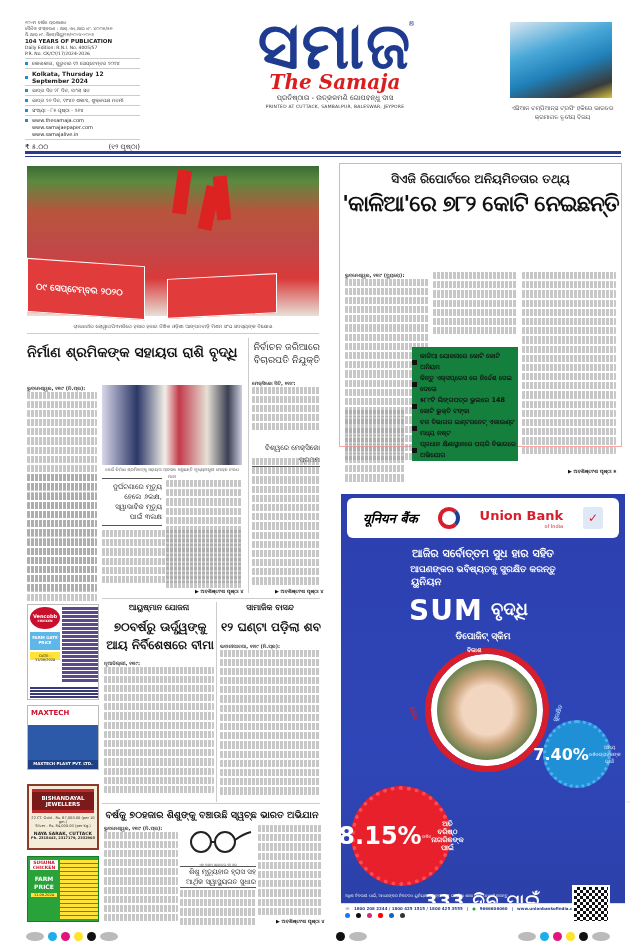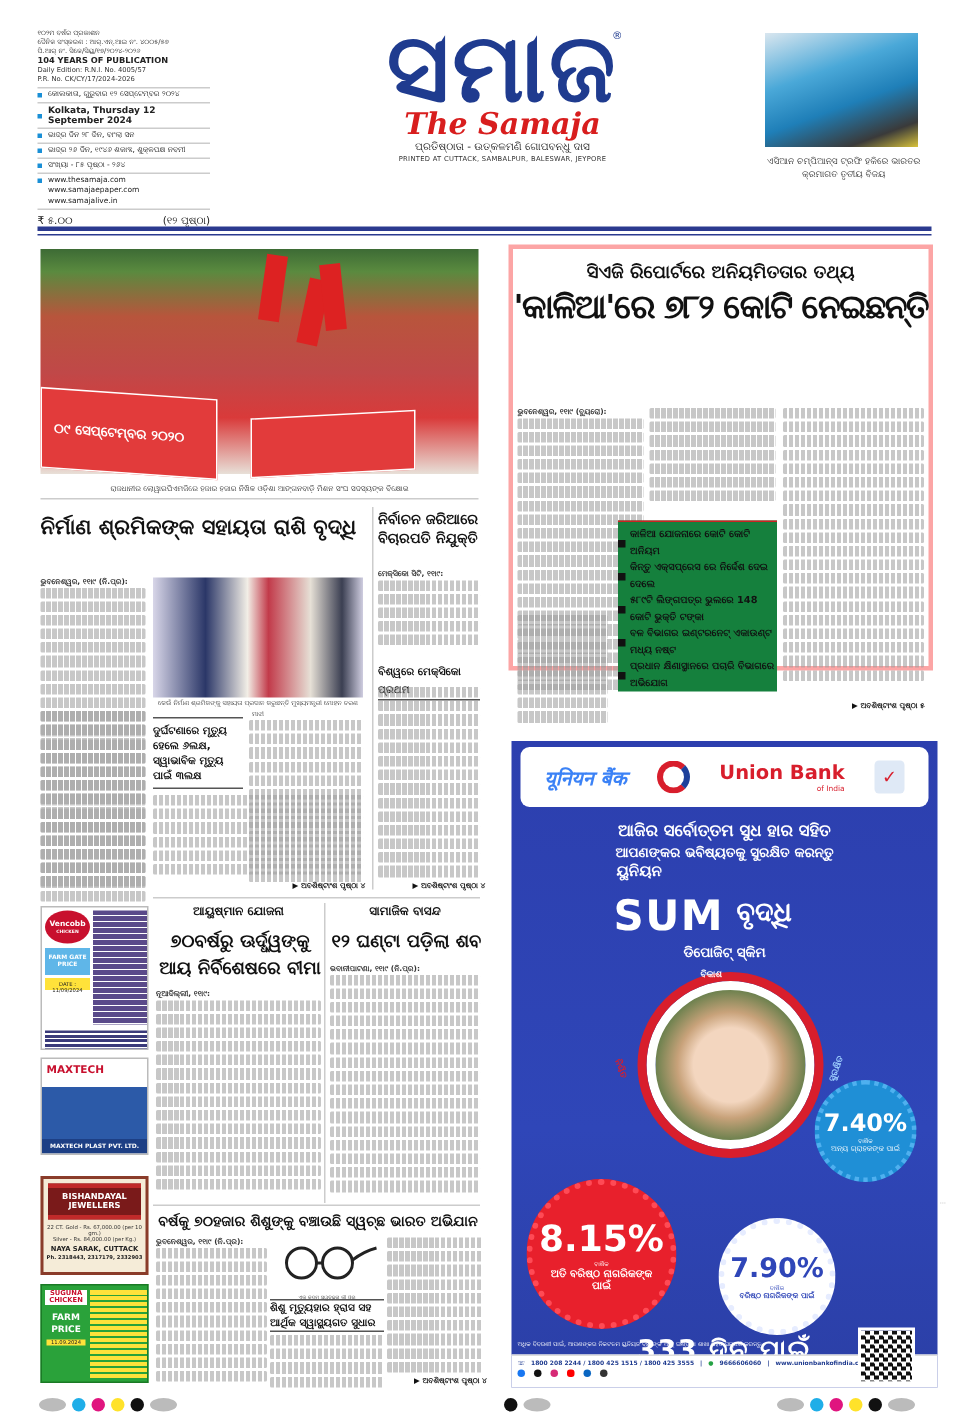--- a/index.html
+++ b/index.html
@@ -23,43 +23,43 @@
 .top-cap{left:505px;top:103px;width:115px;font-size:6px;line-height:9px;text-align:center;color:#333}
 .rule-top{left:25px;top:151px;width:596px;height:3px;background:#2b3a8f}
 .rule-top2{left:25px;top:156px;width:596px;height:1px;background:#2b3a8f}
 .lead-photo{left:27px;top:166px;width:292px;height:150px;background:linear-gradient(180deg,#3d6b35 0%,#5a8a3f 10%,#b8553c 30%,#c04848 55%,#d93a3a 75%,#e8e0d8 100%)}
 .flag{position:absolute;background:#d22;width:14px;height:44px}
 .banner{position:absolute;background:#e23b3b;border:1px solid #fff}
 .photo-cap{left:27px;top:323px;width:292px;font-size:5px;text-align:center;color:#333;border-bottom:1px solid #ccc;padding-bottom:3px}
 .headline{font-family:"DejaVu Sans",sans-serif;color:#111;font-weight:bold}
 .col-text{font-size:4.5px;line-height:7.2px;color:#555;text-align:justify}
 .col-text .ln{display:block;height:7.2px;background:repeating-linear-gradient(90deg,#9a9a9a 0 3px,transparent 3px 4px);opacity:.55;margin-bottom:2px;border-radius:1px}
-.kalia-box{left:339px;top:163px;width:283px;height:284px;border:3px solid #fca5a5}
+.kalia-box{left:339px;top:163px;width:283px;height:284px;border:1px solid #fca5a5}
 .kalia-kicker{font-size:12px;text-align:center;font-weight:bold;color:#111;padding-top:8px}
 .kalia-h1{font-size:30px;text-align:center;font-weight:bold;line-height:36px;color:#111;letter-spacing:-1px}
 .bullets-box{left:413px;top:347px;width:176px;border-top:1px solid #c22;padding-top:3px}
 .bullets-box div{font-size:6.5px;line-height:11px;font-weight:bold;color:#111;display:flex;gap:3px;align-items:center}
 .bullets-box .sq{width:5px;height:5px;background:#111;flex:0 0 5px}
 .sec-head{font-size:13px;font-weight:bold;text-align:center;color:#111}
-.small-head{font-size:9px;font-weight:bold;text-align:left;color:#111;line-height:12px}
+.small-head{font-size:9px;font-weight:normal;text-align:right;color:#111;line-height:12px}
 .cont{font-size:5px;font-weight:bold;color:#111}
 .vrule{position:absolute;width:1px;background:#ccc}
 .hrule{position:absolute;height:1px;background:#999}
 .ad-venc{left:27px;top:604px;width:72px;height:96px;border:1px solid #bbb;background:#fff}
 .ad-max{left:27px;top:705px;width:72px;height:65px;border:1px solid #bbb;background:linear-gradient(180deg,#fff 0 30%,#2c5aa8 30% 85%,#1d3f85 85%)}
 .ad-bish{left:27px;top:784px;width:72px;height:66px;border:2px solid #8a3c2a;background:#f5ecd8}
 .ad-sug{left:27px;top:856px;width:72px;height:66px;background:#2aa23a;border:1px solid #1a7a25}
 .ub-ad{left:341px;top:494px;width:284px;height:431px;background:linear-gradient(180deg,#2c3fae 0%,#2f46b8 60%,#2b3fa6 100%)}
 .ub-top{position:absolute;left:6px;top:4px;width:272px;height:40px;background:#fff;border-radius:6px;display:flex;align-items:center;justify-content:space-around;padding:0 6px}
-.ub-hindi{color:#3b82f6;font-weight:bold;font-size:13px;font-style:italic}
+.ub-hindi{color:#000000;font-weight:bold;font-size:13px;font-style:italic}
 .ub-en{color:#d81e2c;font-weight:bold;font-size:13px}
 .ub-logo{width:22px;height:22px;border-radius:50%;border:4px solid #d81e2c;border-right-color:#1d3f9a}
 .ub-white{color:#fff;text-align:center;font-weight:bold}
 .circle-photo{position:absolute;left:90px;top:160px;width:112px;height:112px;border-radius:50%;background:radial-gradient(circle,#f3d6bf 0 35%,#c8a27a 50%,#5a7a45 75%,#2f46b8 76%);border:6px solid #fff;outline:6px solid #d81e2c}
-.burst{position:absolute;border-radius:50%;display:flex;flex-direction:column;align-items:center;justify-content:center;text-align:center}
+.burst{position:absolute;border-radius:50%;display:flex;flex-direction:row;align-items:center;justify-content:center;text-align:center}
 .ub-foot{position:absolute;left:0;bottom:0;width:284px;height:52px;background:#fff;padding:4px 6px}
 .qr{position:absolute;right:6px;top:-18px;width:38px;height:38px;background:repeating-conic-gradient(#111 0 25%,#fff 0 50%) 0 0/6px 6px;border:2px solid #fff}
 .reg-marks{display:flex;gap:4px;align-items:center}
 .rm{width:9px;height:9px;border-radius:50%}
 .rm-oval{width:18px;height:9px;border-radius:50%;background:#bbb}
 .side-vert{left:626px;top:800px;font-size:4px;color:#777;writing-mode:vertical-rl}
 </style>
 </head>
 <body>
 
@@ -465,25 +465,20 @@
   <div class="burst" style="left:202px;top:226px;width:68px;height:68px;background:#1f8fd6;border:3px dotted #4fb0ef">
     <span style="color:#fff;font-weight:bold;font-size:16px">7.40%</span>
     <span style="color:#fff;font-size:4px">ବାର୍ଷିକ</span>
     <span style="color:#fff;font-size:5px;width:50px">ଅନ୍ୟ ଗ୍ରାହକଙ୍କ ପାଇଁ</span>
   </div>
   <div class="burst" style="left:10px;top:292px;width:100px;height:100px;background:#e8202c;border:4px dotted #ff4a55">
     <span style="color:#fff;font-weight:bold;font-size:24px">8.15%</span>
     <span style="color:#fff;font-size:4px">ବାର୍ଷିକ</span>
     <span style="color:#fff;font-size:7px;width:70px;font-weight:bold">ଅତି ବରିଷ୍ଠ ନାଗରିକଙ୍କ ପାଇଁ</span>
   </div>
-  <div class="burst" style="left:138px;top:318px;width:78px;height:78px;background:#fff;border:4px dotted #e6ecff">
-    <span style="color:#2f46b8;font-weight:bold;font-size:18px">7.90%</span>
-    <span style="color:#2f46b8;font-size:4px">ବାର୍ଷିକ</span>
-    <span style="color:#2f46b8;font-size:5px;width:54px;font-weight:bold">ବରିଷ୍ଠ ନାଗରିକଙ୍କ ପାଇଁ</span>
-  </div>
   <div class="ub-white" style="position:absolute;top:396px;width:100%;font-size:18px;letter-spacing:1px">333 ଦିନ ପାଇଁ</div>
 
   <div class="ub-foot" style="height:36px;bottom:-38px;background:transparent"></div>
 </div>
 <div class="abs" style="left:341px;top:925px;width:284px;height:0"></div>
 
 <div class="abs" style="left:345px;top:893px;width:230px;font-size:4px;color:#fff">ଅଧିକ ବିବରଣୀ ପାଇଁ, ଆପଣଙ୍କର ନିକଟତମ ୟୁନିୟନ ବ୍ୟାଙ୍କ ଅଫ୍ ଇଣ୍ଡିଆ ଶାଖା ସହିତ ସମ୍ପର୍କ କରନ୍ତୁ</div>
 <div class="abs" style="left:341px;top:903px;width:284px;height:22px;background:#fff;border-top:1px solid #ddd;padding:2px 4px">
   <div style="font-size:4px;color:#1f3b8f;font-weight:bold;display:flex;gap:4px">
     <span>☏</span>

